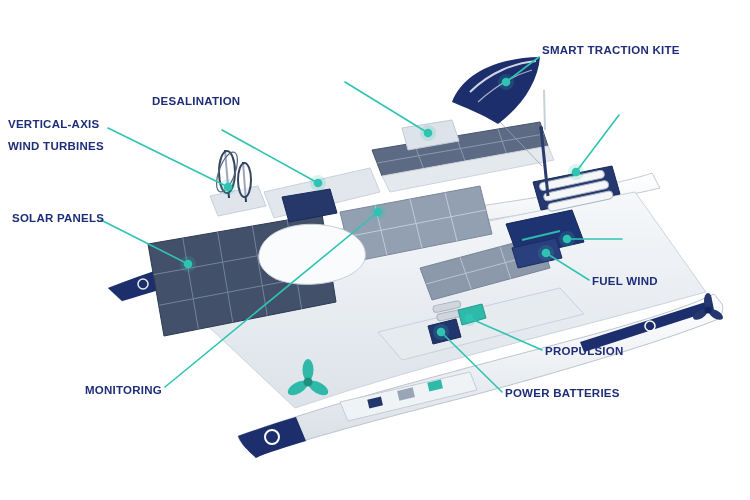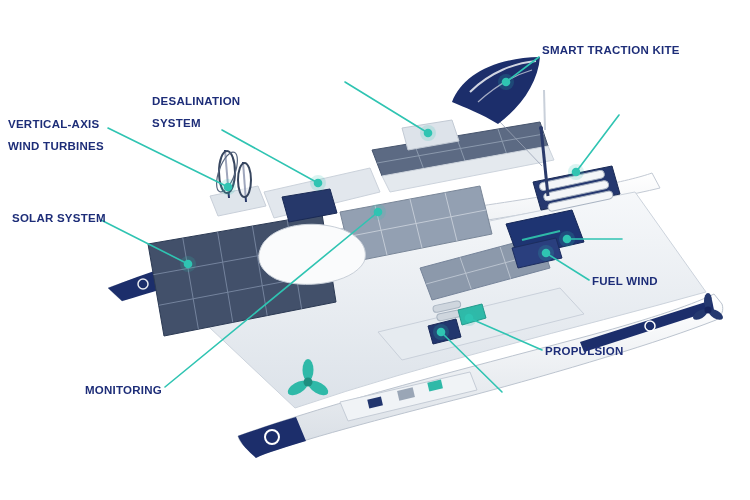--- a/index.html
+++ b/index.html
@@ -172,32 +172,32 @@
       <circle class="dot-halo" cx="378" cy="212" r="8"></circle>
       <circle class="dot" cx="378" cy="212" r="4.3"></circle>
     </g>
   </svg>
 
 
   <div class="label" style="left:542px;top:42px">SMART TRACTION KITE</div>
 
   <div class="label two-line" style="left:152px;top:90px">
     <span>DESALINATION</span>
-    <span>SYSTEM</span>
   </div>
 
 
   <div class="label two-line" style="left:8px;top:113px">
     <span>VERTICAL-AXIS</span>
     <span>WIND TURBINES</span>
   </div>
 
-  <div class="label" style="left:12px;top:210px">SOLAR SYSTEM</div>
+  <div class="label" style="left:12px;top:210px">SOLAR PANELS</div>
 
 
   <div class="label" style="left:592px;top:273px">FUEL WIND</div>
 
   <div class="label" style="left:545px;top:343px">PROPULSION</div>
 
+  <div class="label" style="left:505px;top:385px">POWER BATTERIES</div>
 
   <div class="label" style="left:85px;top:382px">MONITORING</div>
 
 </div>
 
 </body></html>

